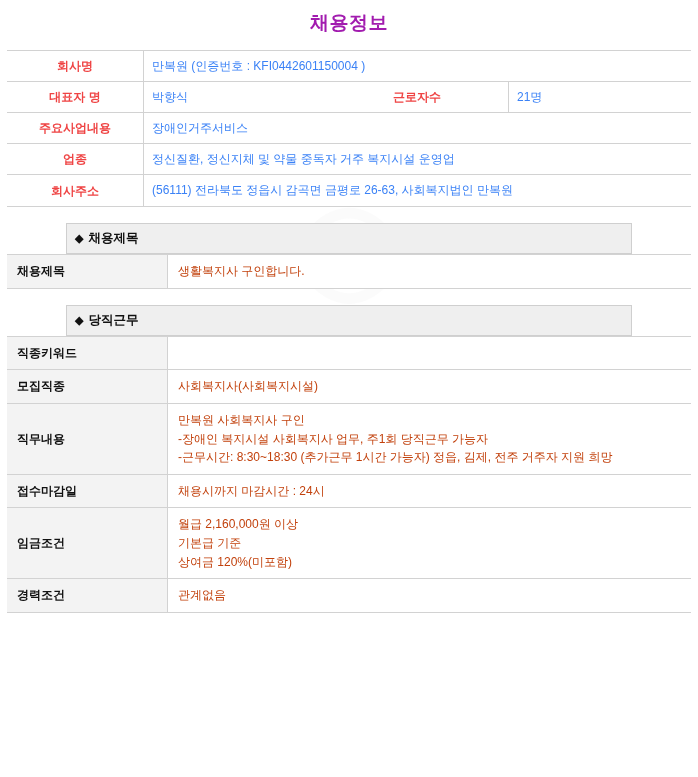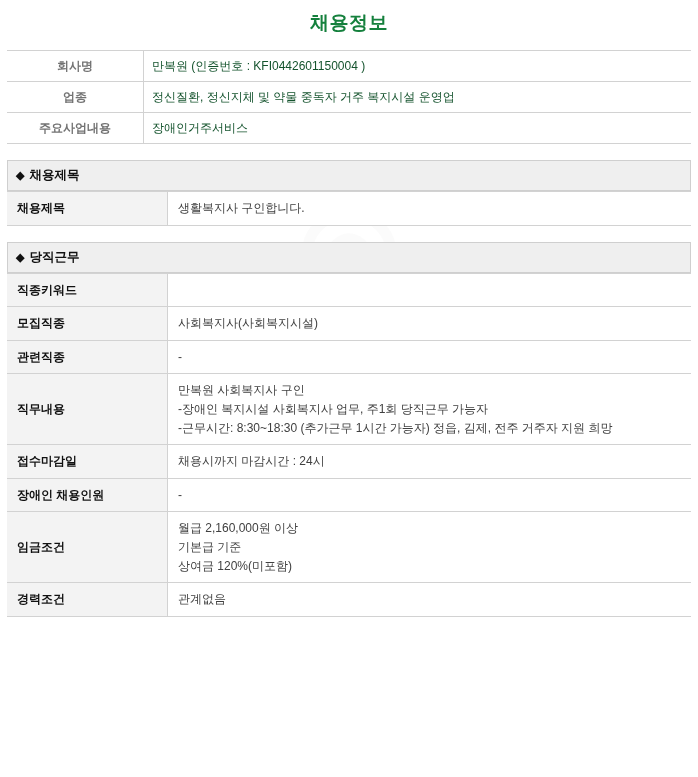--- a/index.html
+++ b/index.html
@@ -18,21 +18,21 @@
   }
   .page {
     width: 698px;
     box-sizing: border-box;
     position: relative;
   }
   .page-title {
     text-align: center;
     font-size: 19px;
     font-weight: bold;
-    color: #15803d;
+    color: #a21caf;
     padding: 10px 0 14px 0;
     letter-spacing: 0.5px;
   }
   table {
     border-collapse: collapse;
     width: 684px;
     margin: 0 auto;
     table-layout: fixed;
   }
   .company-table {
@@ -42,42 +42,42 @@
     border: 1px solid #d2d2d2;
     padding: 6px 8px;
     vertical-align: middle;
     font-size: 12px;
     line-height: 1.5;
   }
   .company-table td.label {
     background: #ffffff;
     font-weight: bold;
     text-align: center;
-    color: #737373;
+    color: #ef4444;
     width: 120px;
   }
   .company-table td.value {
     background: #ffffff;
-    color: #14532d;
+    color: #3b82f6;
   }
   .company-table tr > td:first-child {
     border-left: none;
   }
   .company-table tr > td:last-child {
     border-right: none;
   }
   .company-table tr:first-child td {
     border-top: 1px solid #d2d2d2;
   }
   
   .company-table td.label { border-left: none; }
   .company-table td.value { border-right: none; }
 
   .section-head {
-    width: 684px;
+    width: 566px;
     margin: 16px auto 0 auto;
     background: #efefef;
     border: 1px solid #cfcfcf;
     box-sizing: border-box;
     padding: 6px 8px;
     font-weight: bold;
     font-size: 12.5px;
     color: #111;
   }
   .section-head .diamond {
@@ -101,21 +101,21 @@
     background: #f3f3f3;
     font-weight: bold;
     width: 140px;
     text-align: left;
     padding: 7px 10px;
     color: #111;
   }
   .data-table td.v {
     background: #ffffff;
     padding: 7px 10px;
-    color: #404040;
+    color: #c2410c;
     white-space: pre-line;
   }
   .data-table tr > td:first-child { border-left: none; }
   .data-table tr > td:last-child { border-right: none; }
 
   .watermark {
     position: absolute;
     left: 0; right: 0;
     top: 150px;
     height: 190px;
@@ -144,26 +144,36 @@
 
     <div class="page-title">채용정보</div>
 
     <table class="company-table">
       <tbody>
         <tr>
           <td class="label" style="width:120px;">회사명</td>
           <td class="value" colspan="3">만복원 (인증번호 : KFI0442601150004 )</td>
         </tr>
         <tr>
+          <td class="label" style="width:120px;">대표자 명</td>
+          <td class="value" style="width:240px;">박향식</td>
+          <td class="label" style="width:110px;">근로자수</td>
+          <td class="value">21명</td>
+        </tr>
+        <tr>
+          <td class="label">주요사업내용</td>
+          <td class="value" colspan="3">장애인거주서비스</td>
+        </tr>
+        <tr>
           <td class="label">업종</td>
           <td class="value" colspan="3">정신질환, 정신지체 및 약물 중독자 거주 복지시설 운영업</td>
         </tr>
         <tr>
-          <td class="label">주요사업내용</td>
-          <td class="value" colspan="3">장애인거주서비스</td>
+          <td class="label">회사주소</td>
+          <td class="value" colspan="3" style="line-height:1.6;">(56111) 전라북도 정읍시 감곡면 금평로 26-63, 사회복지법인 만복원</td>
         </tr>
       </tbody>
     </table>
 
     <div class="section-head">
       <span class="diamond">◆</span><span>채용제목</span>
     </div>
     <table class="data-table">
       <tbody>
         <tr>
@@ -180,38 +190,30 @@
       <tbody>
         <tr>
           <td class="k">직종키워드</td>
           <td class="v"></td>
         </tr>
         <tr>
           <td class="k">모집직종</td>
           <td class="v">사회복지사(사회복지시설)</td>
         </tr>
         <tr>
-          <td class="k">관련직종</td>
-          <td class="v">-</td>
-        </tr>
-        <tr>
           <td class="k">직무내용</td>
           <td class="v">만복원 사회복지사 구인
 -장애인 복지시설 사회복지사 업무, 주1회 당직근무 가능자
 -근무시간: 8:30~18:30 (추가근무 1시간 가능자) 정읍, 김제, 전주 거주자 지원 희망</td>
         </tr>
         <tr>
           <td class="k">접수마감일</td>
           <td class="v">채용시까지 마감시간 : 24시</td>
         </tr>
         <tr>
-          <td class="k">장애인 채용인원</td>
-          <td class="v">-</td>
-        </tr>
-        <tr>
           <td class="k">임금조건</td>
           <td class="v">월급 2,160,000원 이상
 기본급 기준
 상여금 120%(미포함)</td>
         </tr>
         <tr>
           <td class="k">경력조건</td>
           <td class="v">관계없음</td>
         </tr>
 

